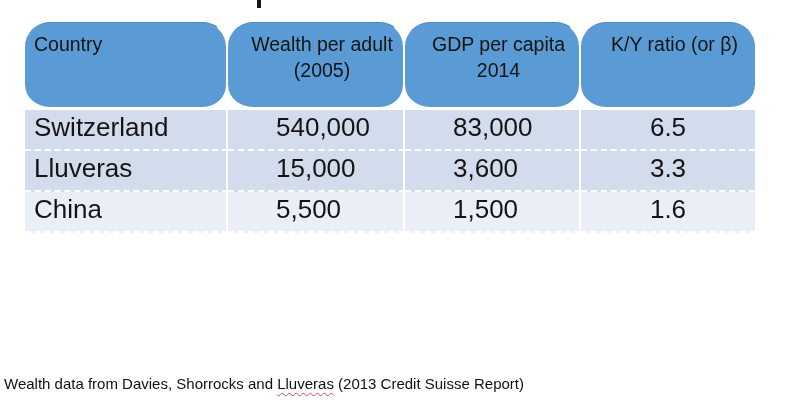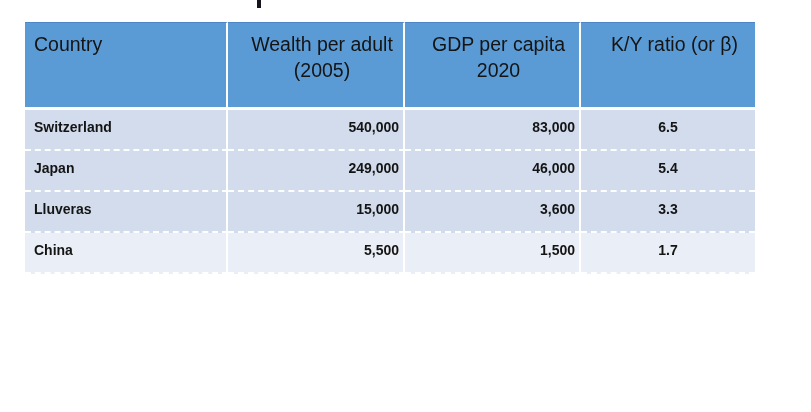--- a/index.html
+++ b/index.html
@@ -36,37 +36,37 @@
     vertical-align: top;
     padding: 8px 4px 0 17px;
     font-weight: 400;
     font-size: 19.5px;
     line-height: 26px;
     text-align: center;
     color: var(--text, #141414);
     border-top: 1px solid #4d87c5;
     border-right: 2px solid #ffffff;
     border-bottom: 3px solid #ffffff;
+    border-radius: 25px;
   }
   th.th-left  { text-align: left; padding-left: 9px; }
   th.th-last  { border-right: none; margin-left: 25px; }
 
   td {
     height: 41px;
     vertical-align: top;
     padding: 5px 4px 0 4px;
-    font-size: 14px;
+    font-size: 26px;
     line-height: 24px;
     color: var(--text, #141414);
     border-right: 2px solid #ffffff;
     border-bottom: 2px dashed rgba(255,255,255,0.95);
-    font-weight: bold;
   }
   td.cell-left { text-align: left; padding-left: 9px; }
-  td.cell-num  { text-align: right; padding-left: 48px; }
+  td.cell-num  { text-align: left; padding-left: 48px; }
   td.cell-ky   {
     text-align: center;
     vertical-align: bottom;
     padding: 0 4px 10px 4px;
     border-right: none;
   }
   tr.band-dark  td { background: var(--band-dark, #D3DCEC); }
   tr.band-light td { background: var(--band-light, #EAEEF6); }
 
   .source-note {
@@ -96,46 +96,41 @@
     <colgroup>
       <col style="width:203px">
       <col style="width:177px">
       <col style="width:176px">
       <col style="width:174px">
     </colgroup>
     <thead>
       <tr>
         <th class="th-left">Country</th>
         <th>Wealth per adult (2005)</th>
-        <th>GDP per capita 2020</th>
+        <th>GDP per capita 2014</th>
         <th class="th-last">K/Y ratio (or β)</th>
       </tr>
     </thead>
     <tbody>
         <tr class="band-dark">
           <td class="cell-left">Switzerland</td>
           <td class="cell-num">540,000</td>
           <td class="cell-num">83,000</td>
           <td class="cell-ky">6.5</td>
         </tr>
         <tr class="band-dark">
-          <td class="cell-left">Japan</td>
-          <td class="cell-num">249,000</td>
-          <td class="cell-num">46,000</td>
-          <td class="cell-ky">5.4</td>
-        </tr>
-        <tr class="band-dark">
           <td class="cell-left">Lluveras</td>
           <td class="cell-num">15,000</td>
           <td class="cell-num">3,600</td>
           <td class="cell-ky">3.3</td>
         </tr>
         <tr class="band-light">
           <td class="cell-left">China</td>
           <td class="cell-num">5,500</td>
           <td class="cell-num">1,500</td>
-          <td class="cell-ky">1.7</td>
+          <td class="cell-ky">1.6</td>
         </tr>
       </tbody>
   </table>
 
+  <p class="source-note"><span>Wealth data from Davies, Shorrocks and </span><span class="misspelled">Lluveras</span><span> (2013 Credit Suisse Report)</span></p>
 
 </div>
 
 </body></html>

